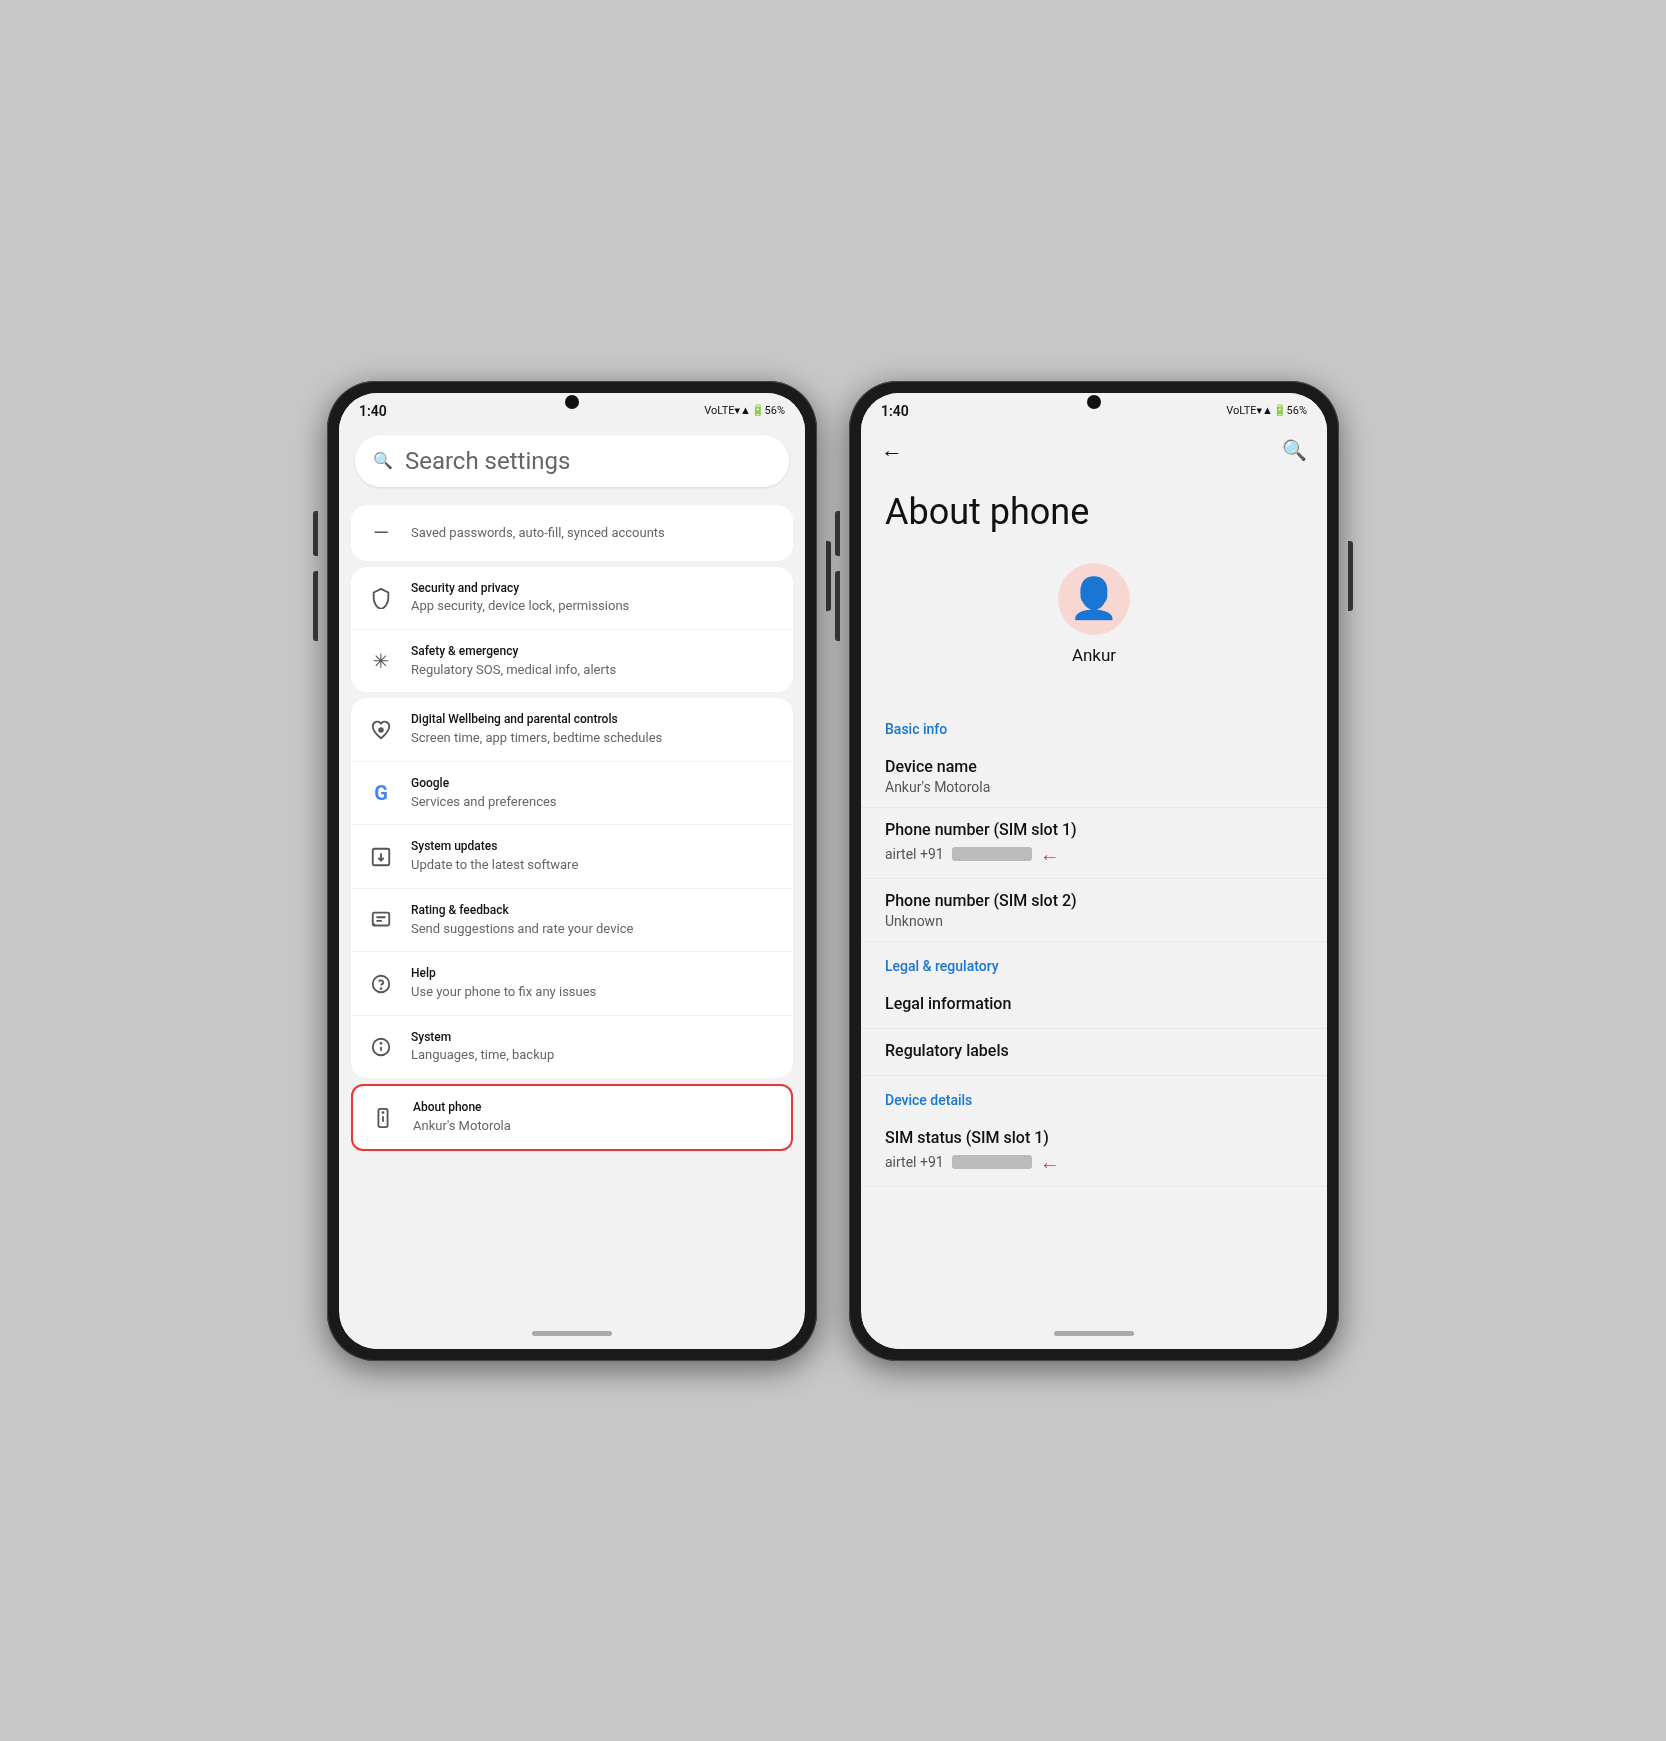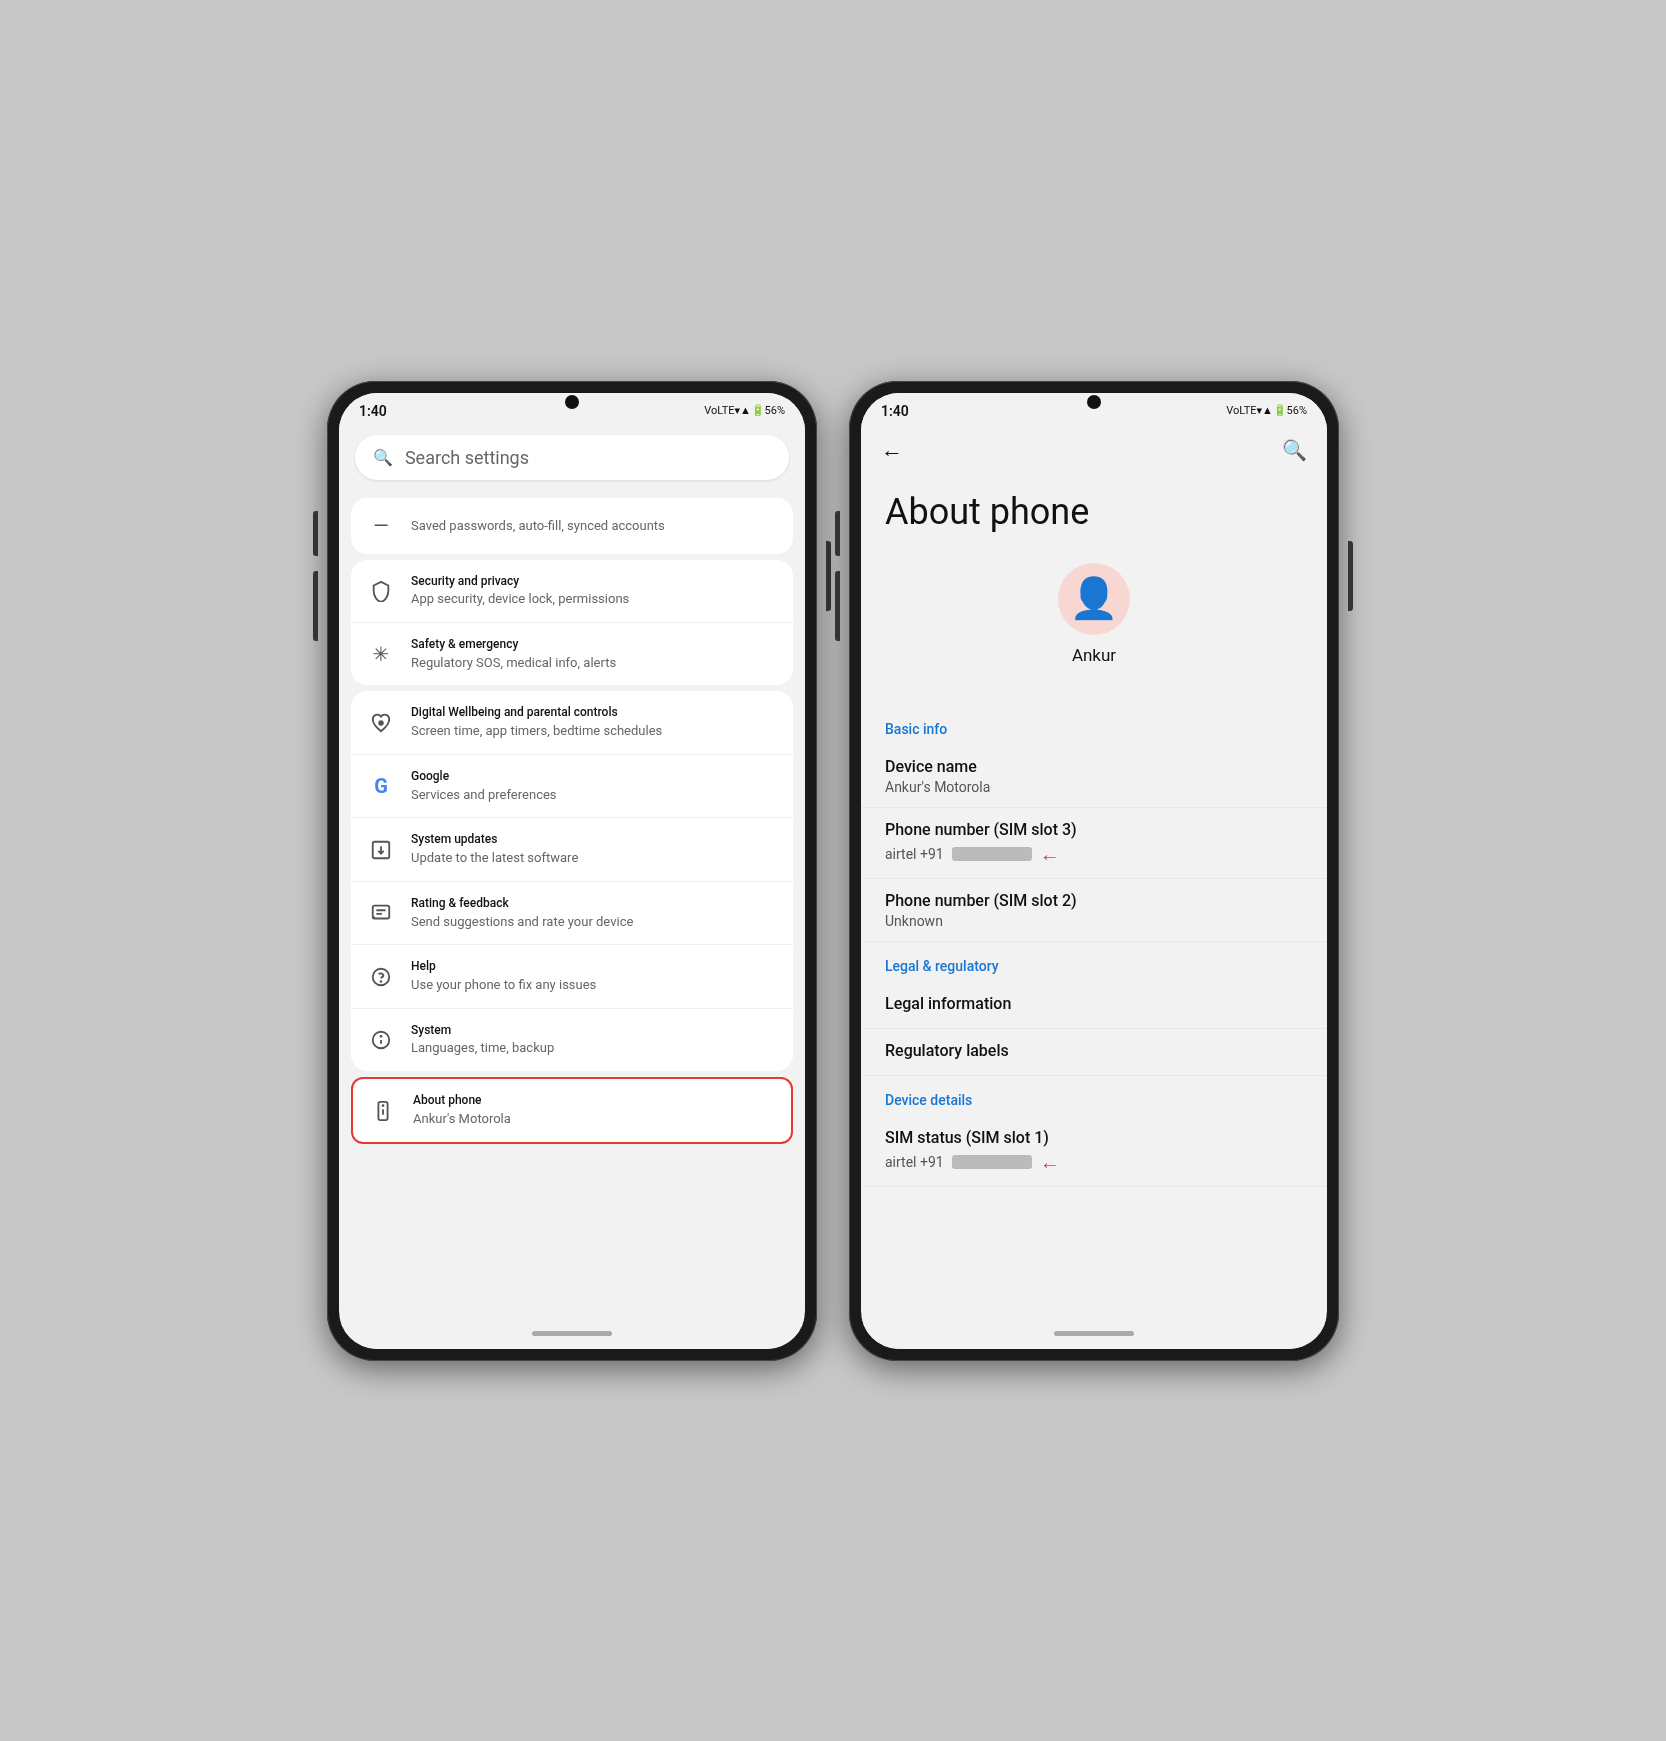--- a/index.html
+++ b/index.html
@@ -120,21 +120,21 @@
       background: #fff;
       border-radius: 28px;
       display: flex;
       align-items: center;
       padding: 12px 18px;
       gap: 12px;
       box-shadow: 0 1px 3px rgba(0,0,0,0.1);
     }
 
     .search-bar-text {
-      font-size: 18px;
+      font-size: 24px;
       color: #666;
       font-weight: 400;
     }
 
     
     .settings-section {
       background: #fff;
       border-radius: 16px;
       margin: 6px 12px;
       overflow: hidden;
@@ -519,21 +519,21 @@
       </div>
 
       <div class="section-label">Basic info</div>
 
       <div class="info-item">
         <div class="info-label">Device name</div>
         <div class="info-value">Ankur's Motorola</div>
       </div>
 
       <div class="info-item">
-        <div class="info-label">Phone number (SIM slot 3)</div>
+        <div class="info-label">Phone number (SIM slot 1)</div>
         <div class="info-value">
           <span>airtel +91</span>
           <span class="redacted"></span>
           <span class="arrow-red">←</span>
         </div>
       </div>
 
       <div class="info-item">
         <div class="info-label">Phone number (SIM slot 2)</div>
         <div class="info-value">Unknown</div>

